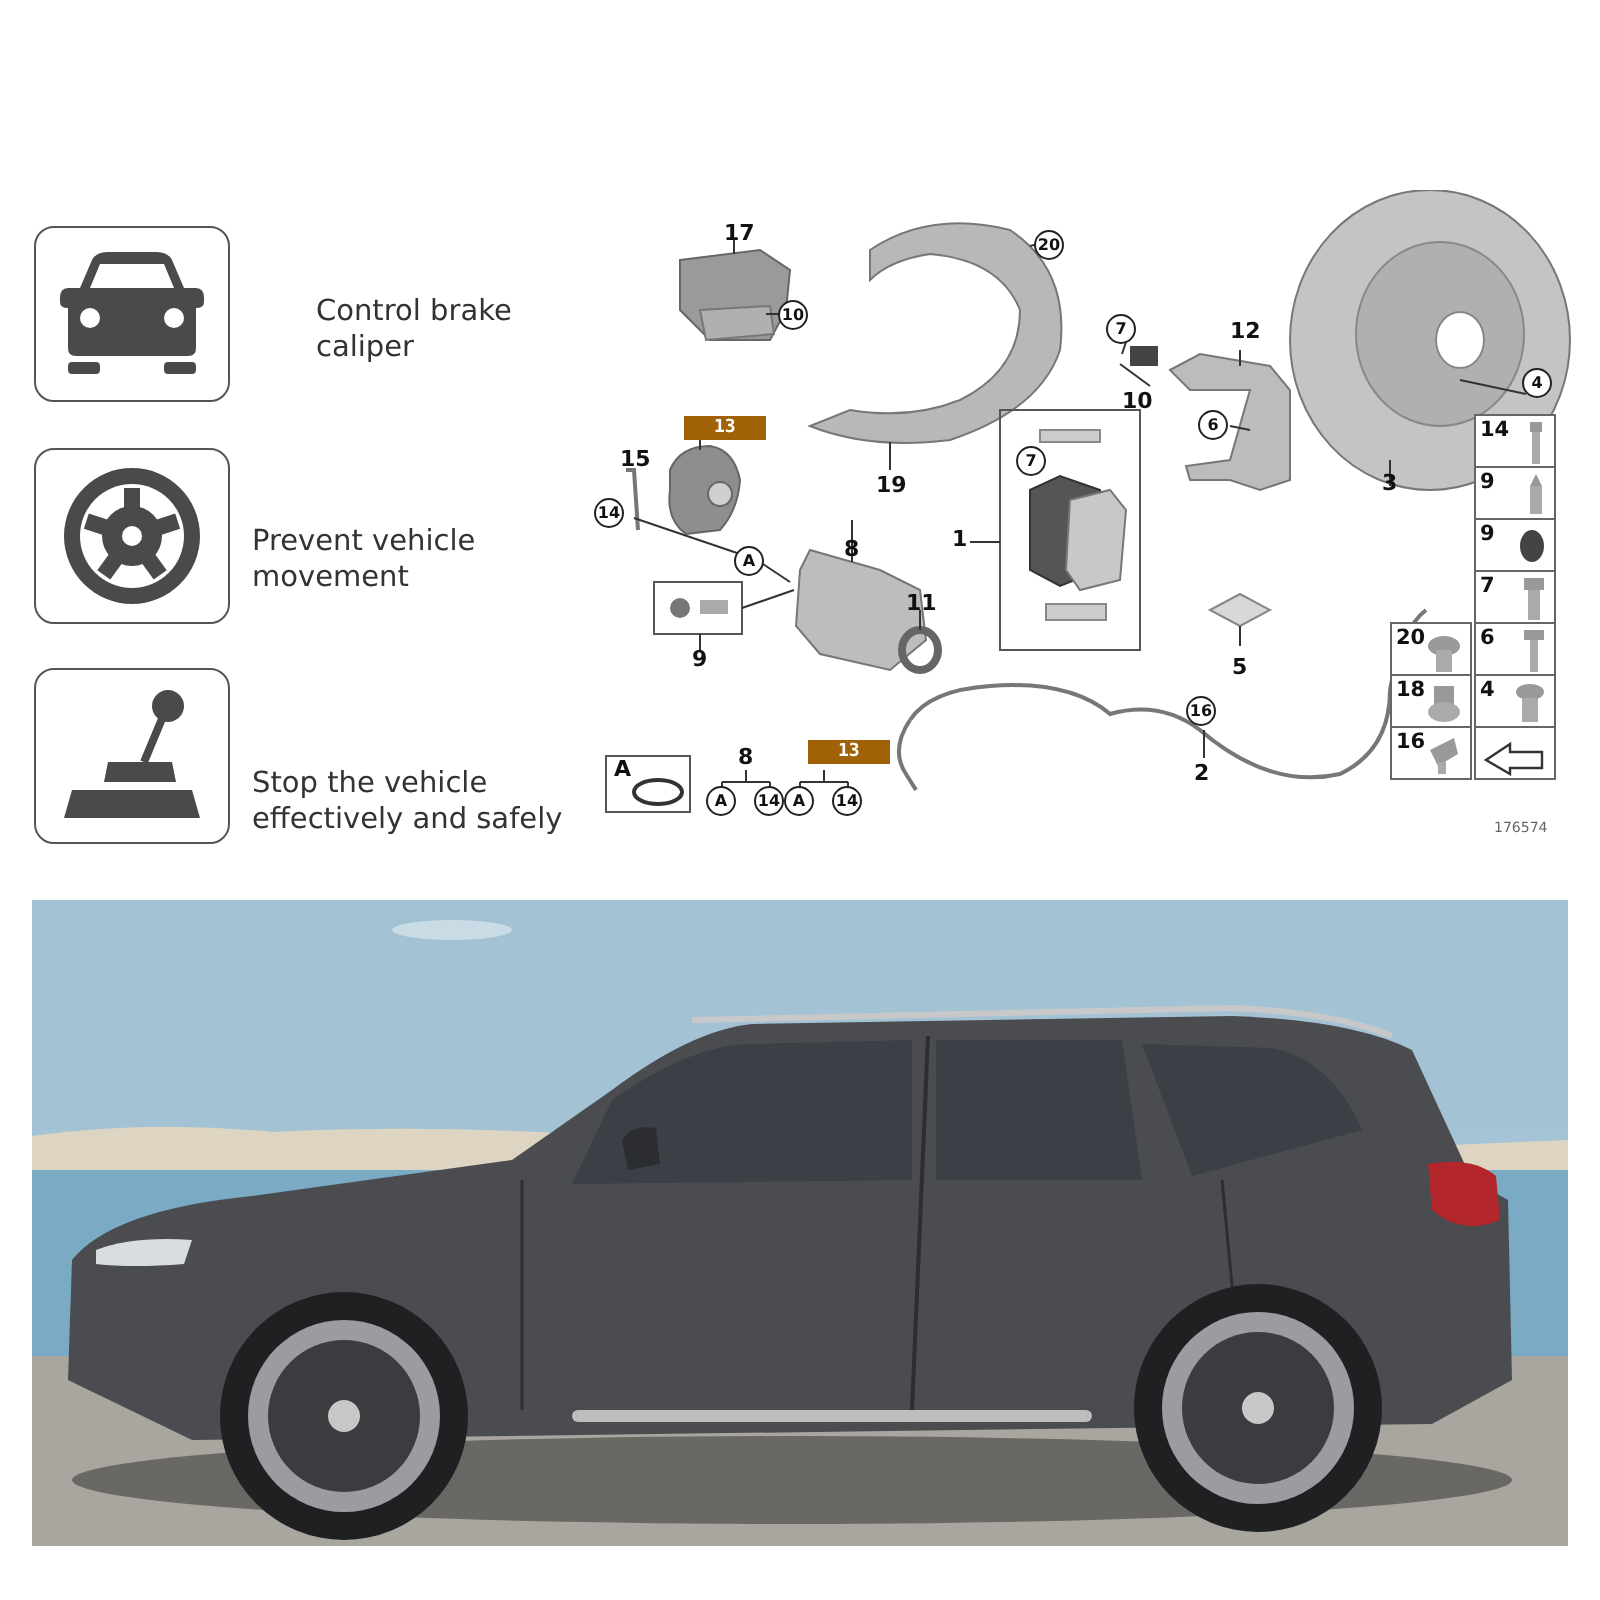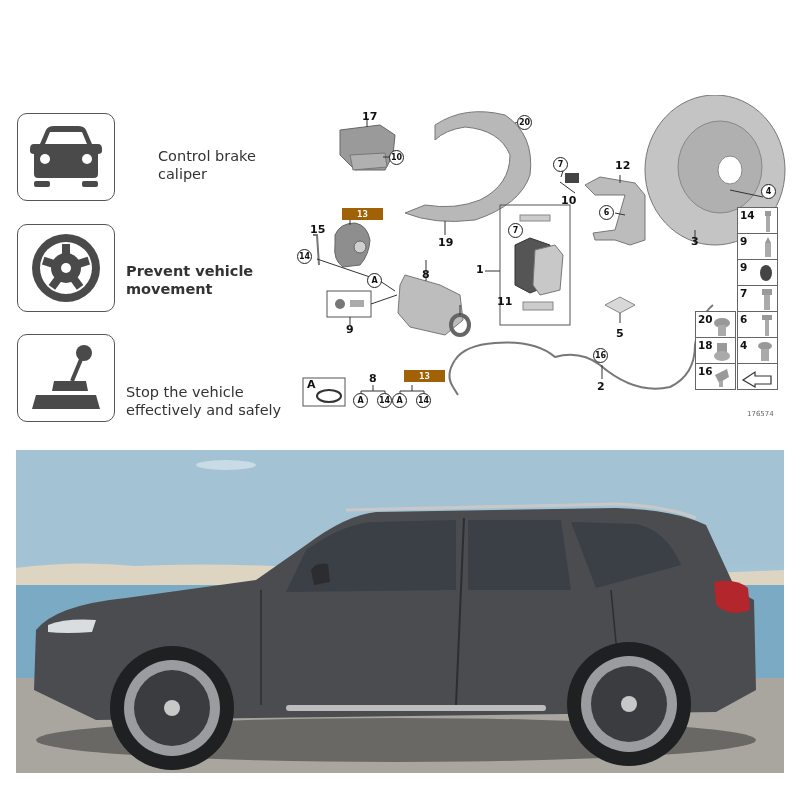--- a/index.html
+++ b/index.html
@@ -62,21 +62,21 @@
       <circle cx="38" cy="38" r="15"></circle>
       <rect x="34" y="14" width="8" height="14"></rect>
       <rect x="34" y="14" width="8" height="14" transform="rotate(72 38 38)"></rect>
       <rect x="34" y="14" width="8" height="14" transform="rotate(144 38 38)"></rect>
       <rect x="34" y="14" width="8" height="14" transform="rotate(216 38 38)"></rect>
       <rect x="34" y="14" width="8" height="14" transform="rotate(288 38 38)"></rect>
     </g>
     <circle cx="38" cy="38" r="5" fill="#fff"></circle>
   </svg>
 </div>
-<div class="feature-text" style="top:262px;font-weight:bold;">Prevent vehicle
+<div class="feature-text" style="top:262px;">Prevent vehicle
 movement</div>
 
 <div class="feature-box" style="top:334px;">
   <svg width="76" height="70" viewBox="0 0 76 70">
     <circle cx="56" cy="10" r="8" fill="#4a4a4a"></circle>
     <line x1="54" y1="14" x2="44" y2="38" stroke="#4a4a4a" stroke-width="4"></line>
     <polygon points="26,38 58,38 60,48 24,48" fill="#4a4a4a"></polygon>
     <polygon points="8,52 68,52 72,66 4,66" fill="#4a4a4a"></polygon>
   </svg>
 </div>
@@ -161,21 +161,21 @@
   <span class="lbl" style="left:67px;top:15px;">17</span>
   <span class="circ" style="left:94px;top:55px;">10</span>
   <span class="circ" style="left:222px;top:20px;">20</span>
   <span class="lbl" style="left:143px;top:141px;">19</span>
   <span class="redtag" style="left:47px;top:113px;">13</span>
   <span class="lbl" style="left:15px;top:128px;">15</span>
   <span class="circ" style="left:2px;top:154px;">14</span>
   <span class="circ" style="left:72px;top:178px;">A</span>
   <span class="lbl" style="left:127px;top:173px;">8</span>
   <span class="lbl" style="left:51px;top:228px;">9</span>
-  <span class="lbl" style="left:158px;top:200px;margin-left:44px;">11</span>
+  <span class="lbl" style="left:158px;top:200px;">11</span>
   <span class="circ" style="left:258px;top:62px;">7</span>
   <span class="lbl" style="left:266px;top:99px;">10</span>
   <span class="lbl" style="left:320px;top:64px;">12</span>
   <span class="circ" style="left:304px;top:110px;">6</span>
   <span class="circ" style="left:213px;top:128px;">7</span>
   <span class="lbl" style="left:181px;top:168px;">1</span>
   <span class="lbl" style="left:321px;top:232px;">5</span>
   <span class="circ" style="left:298px;top:253px;">16</span>
   <span class="lbl" style="left:302px;top:285px;">2</span>
   <span class="lbl" style="left:396px;top:140px;">3</span>

